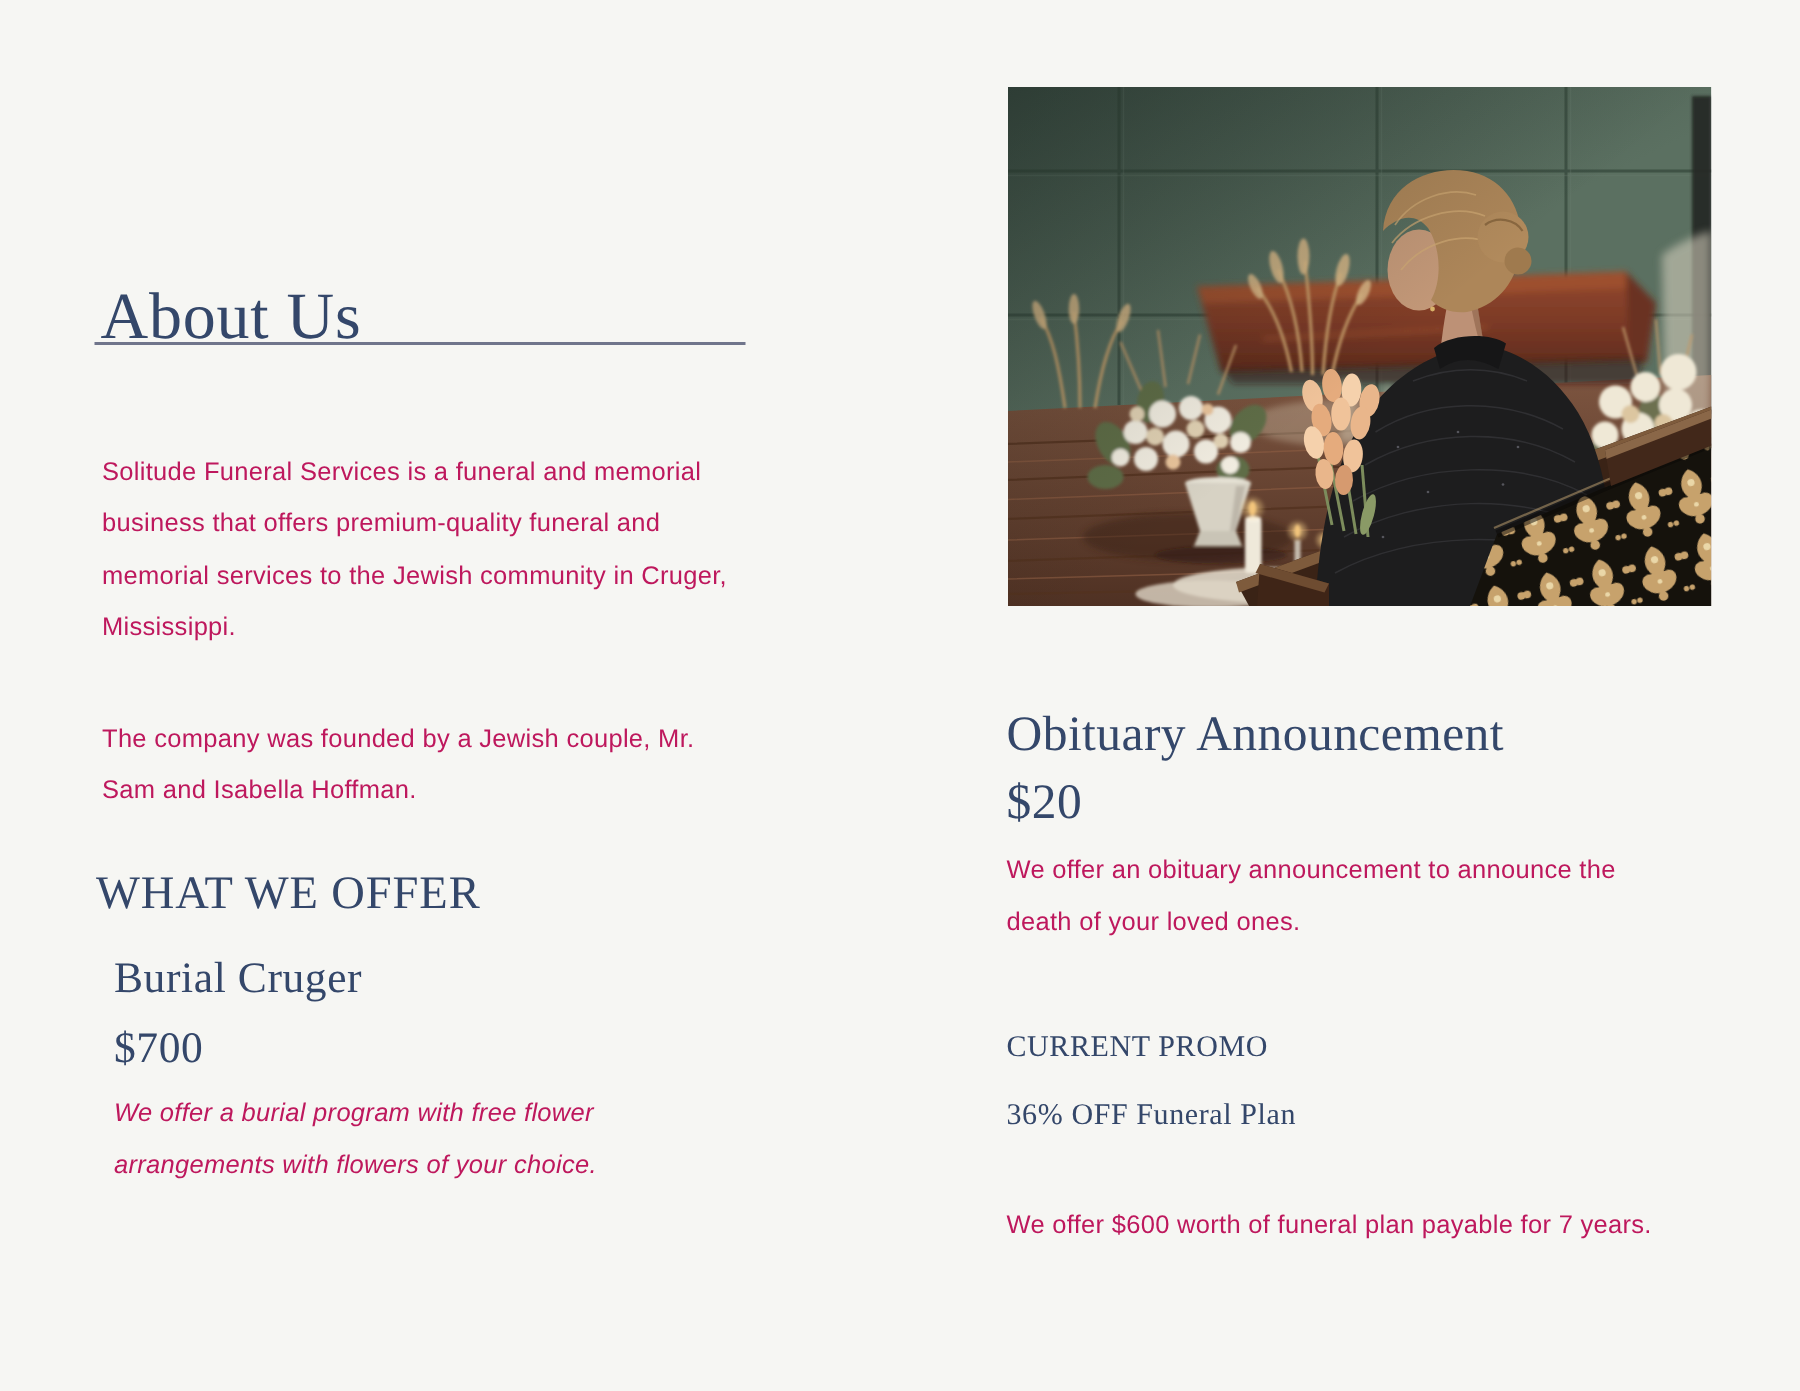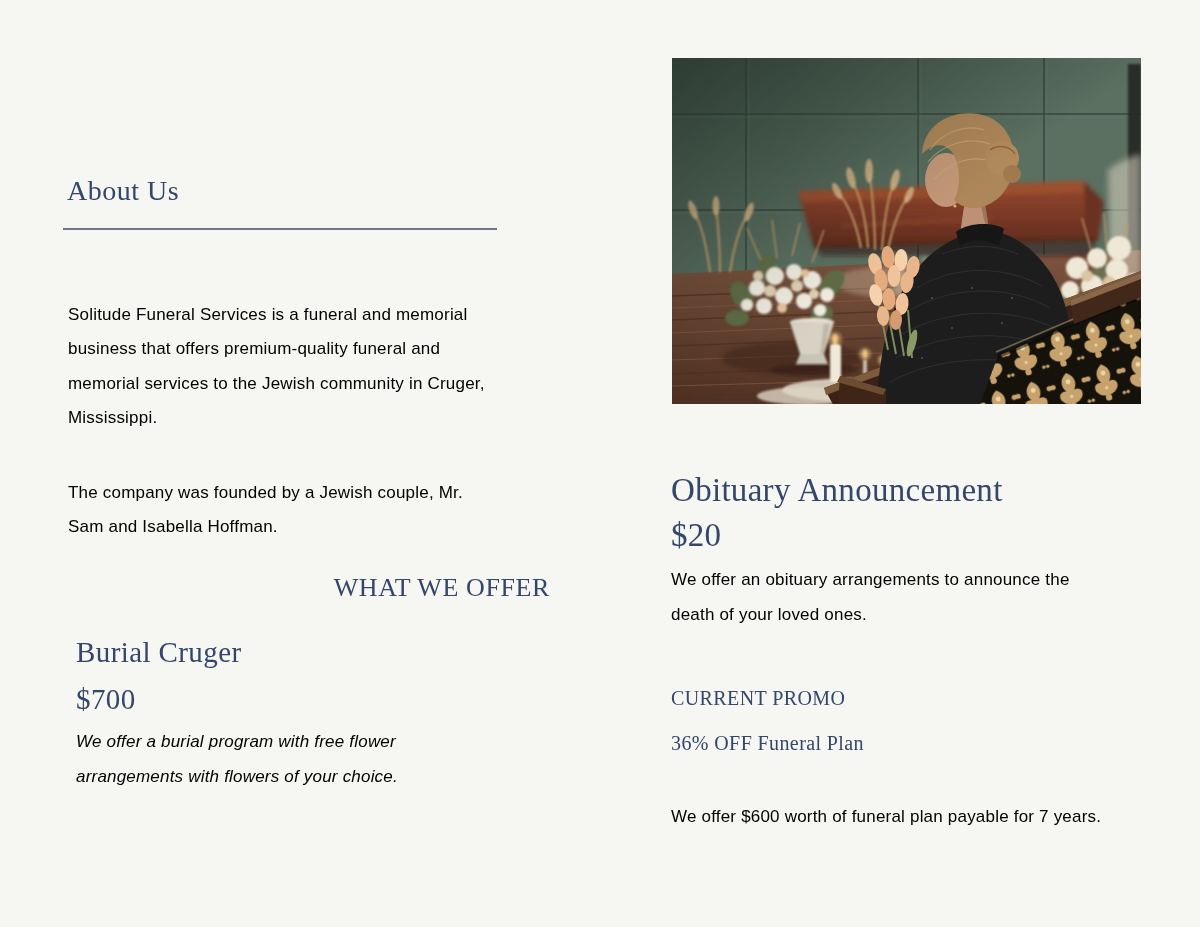--- a/index.html
+++ b/index.html
@@ -5,29 +5,29 @@
   html,body{margin:0;padding:0;}
   body{
     width:1200px;height:927px;position:relative;overflow:hidden;
     background:#f6f6f3;
     font-family:"Liberation Sans", sans-serif;
   }
   .abs{position:absolute;}
   
   .serif{font-family:"Liberation Serif", serif;font-weight:400;color:#34476a;}
   .body-text{
-    font-size:17px;line-height:34.6px;letter-spacing:.2px;color:#000000;
+    font-size:17px;line-height:34.6px;letter-spacing:.2px;color:#be185d;
     white-space:pre-line;
   }
   
-  #about-title{left:67px;top:156px;font-size:28px;letter-spacing:.5px;}
+  #about-title{left:67px;top:156px;font-size:44px;letter-spacing:.5px;}
   #about-divider{left:63px;top:228px;width:434px;border-top:2px solid #70758b;height:0;}
   #about-paras{left:68px;top:263px;width:482px;}
   #about-paras p{margin:0 0 5px 0;}
-  #offer-heading{left:64px;top:551px;width:486px;text-align:right;font-size:26px;letter-spacing:.6px;}
+  #offer-heading{left:64px;top:551px;width:486px;text-align:left;font-size:31px;letter-spacing:.6px;}
   #burial-block{left:76px;top:629px;font-size:29px;line-height:47px;letter-spacing:.4px;}
   #burial-desc{left:76px;top:725px;width:430px;font-style:italic;}
   
   #photo{left:672px;top:58px;width:469px;height:346px;overflow:hidden;}
   #photo svg{display:block;width:100%;height:100%;}
   #obit-block{left:671px;top:468px;font-size:33px;line-height:45px;letter-spacing:.3px;}
   #obit-desc{left:671px;top:563px;width:474px;}
   #promo-block{left:671px;top:676px;font-size:20px;line-height:45px;letter-spacing:.4px;}
   #promo-desc{left:671px;top:771px;width:520px;margin-top:29px;}
 </style>
@@ -355,20 +355,20 @@
   </g>
 
   <rect width="469" height="346" fill="url(#vig)"></rect>
 </svg>
 </div>
 
 <div class="abs serif" id="obit-block">
   <div>Obituary Announcement</div>
   <div>$20</div>
 </div>
-<div class="abs body-text" id="obit-desc">We offer an obituary arrangements to announce the
+<div class="abs body-text" id="obit-desc">We offer an obituary announcement to announce the
 death of your loved ones.</div>
 
 <div class="abs serif" id="promo-block">
   <div>CURRENT PROMO</div>
   <div>36% OFF Funeral Plan</div>
 </div>
 <div class="abs body-text" id="promo-desc">We offer $600 worth of funeral plan payable for 7 years.</div>
 
 </body></html>

